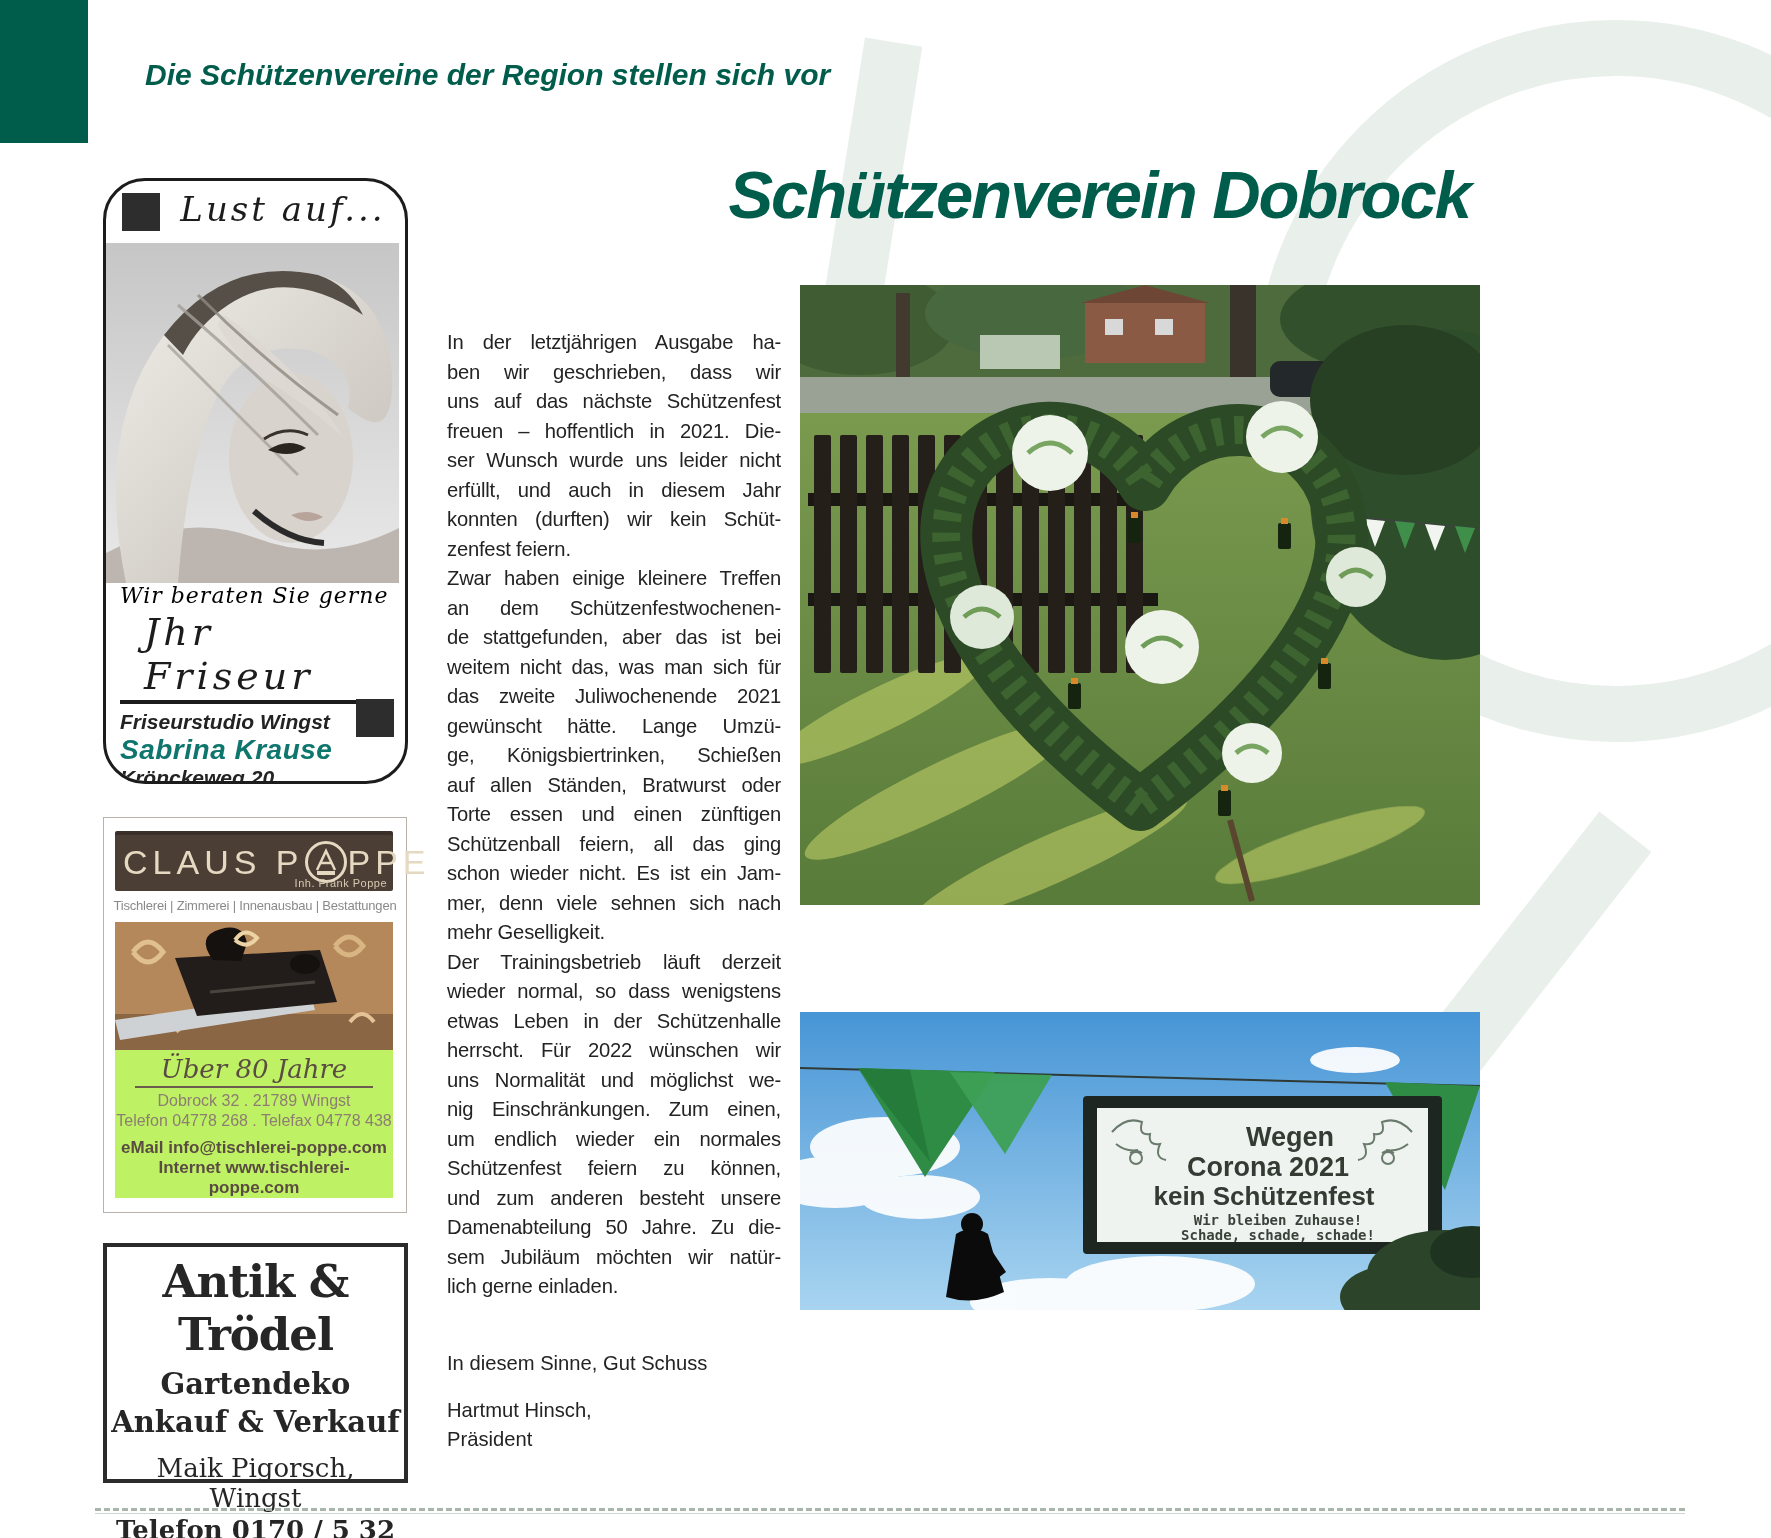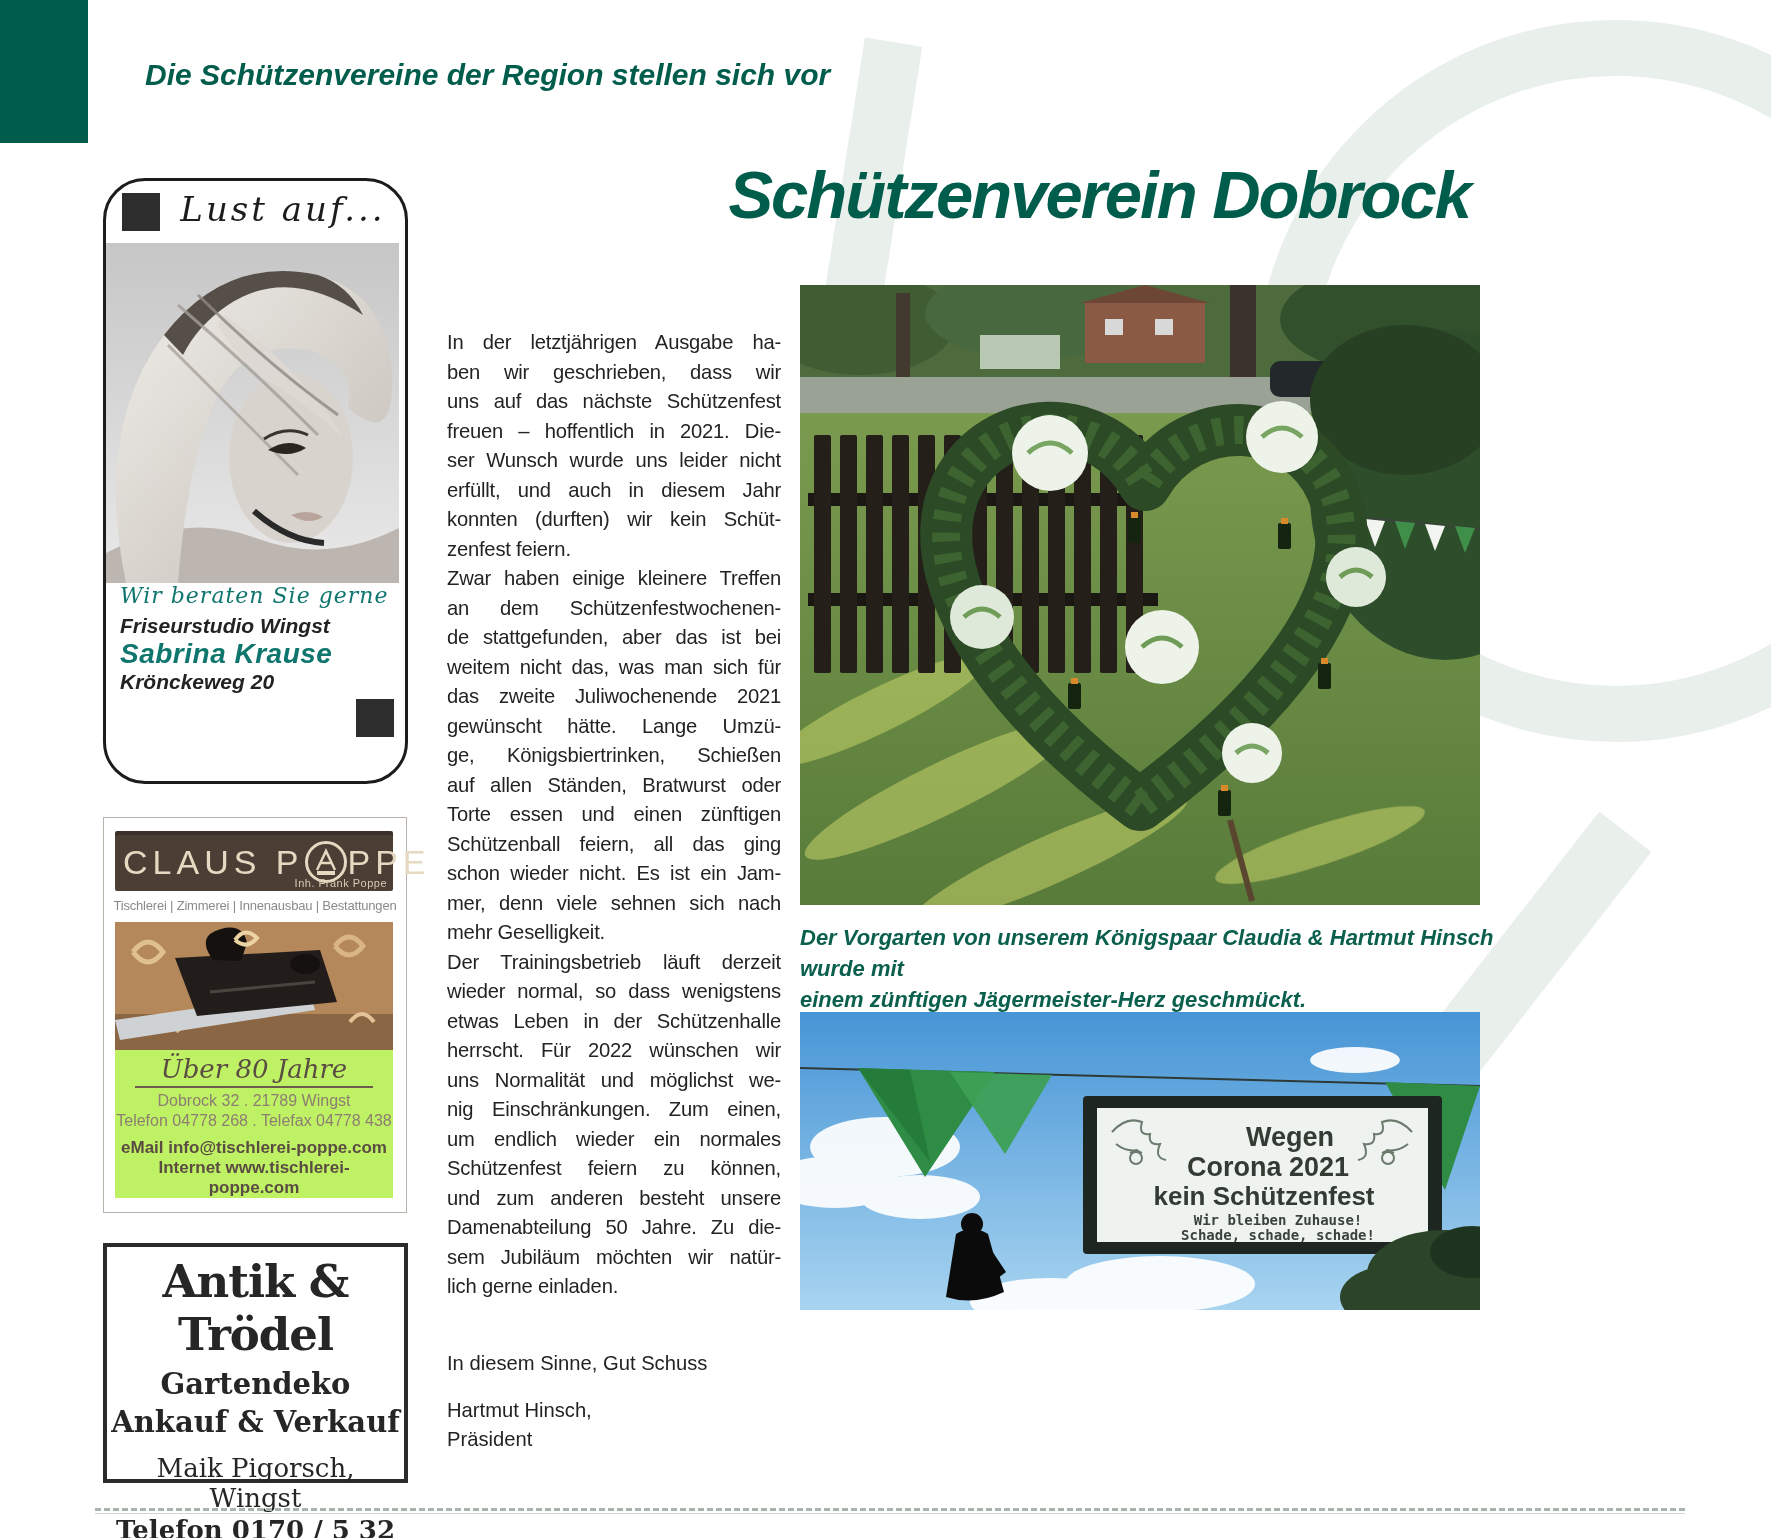--- a/index.html
+++ b/index.html
@@ -20,21 +20,21 @@
   .ad{position:absolute;background:#ffffff;z-index:2;}
   
   .ad-friseur{left:103px;top:178px;width:299px;height:600px;border:3px solid #1c1c1c;border-radius:42px;overflow:hidden;}
   .friseur-topbar{position:relative;height:62px;}
   .sq{position:absolute;width:38px;height:38px;background:#2d2d2d;}
   .friseur-topbar .sq{left:16px;top:12px;}
   .lust{position:absolute;left:62px;top:8px;width:230px;text-align:center;font-family:"DejaVu Serif",serif;
         font-style:italic;font-size:34px;letter-spacing:3px;color:#1c1c1c;}
   .friseur-photo{position:absolute;left:0;top:62px;width:293px;height:340px;}
   .friseur-info{position:absolute;left:14px;top:402px;width:270px;}
-  .f-advice{font-family:"DejaVu Serif",serif;font-style:italic;font-size:22px;letter-spacing:1px;color:#0f766e;}
+  .f-advice{font-family:"DejaVu Serif",serif;font-style:italic;font-size:22px;letter-spacing:1px;color:#000000;}
   .f-brand{font-family:"DejaVu Serif",serif;font-style:italic;font-size:38px;letter-spacing:4px;color:#1c1c1c;
            border-bottom:4px solid #1c1c1c;display:inline-block;padding:0 8px 2px 24px;margin-top:2px;}
   .f-studio{font-size:21px;font-weight:bold;font-style:italic;margin-top:6px;color:#232323;}
   .f-owner{font-size:28px;font-weight:bold;font-style:italic;letter-spacing:.5px;color:#0f766e;}
   .f-line{font-size:21px;font-weight:bold;font-style:italic;color:#232323;line-height:24px;}
   .friseur-sq2{left:250px;top:518px;}
   
   .ad-poppe{left:103px;top:817px;width:302px;height:394px;border:1px solid #b9b2aa;}
   .poppe-banner{position:absolute;left:11px;top:17px;width:278px;height:56px;background:#4a3e35;
                 border-radius:2px;box-shadow:0 -4px 0 #3a3029;}
@@ -119,20 +119,21 @@
       <path d="M118 72 Q192 122 238 195 Q202 162 152 132 Q122 102 112 82 Z" fill="#ddd8d2" opacity="0.92"></path>
       <path d="M72 62 Q142 122 212 192" stroke="#a39d96" stroke-width="3" fill="none" opacity="0.8"></path>
       <path d="M92 52 Q162 122 232 172" stroke="#8f8881" stroke-width="3" fill="none" opacity="0.8"></path>
       <path d="M62 102 Q132 172 192 232" stroke="#a8a29b" stroke-width="3" fill="none" opacity="0.8"></path>
       <path d="M162 207 q20 -13 38 -2 q-17 11 -38 2 z" fill="#2b2520"></path>
       <path d="M158 196 q22 -14 44 -4" stroke="#3a332c" stroke-width="3" fill="none"></path>
       <path d="M185 272 q17 -7 32 2 q-15 9 -32 -2 z" fill="#b9a49c"></path>
     </svg>
     <div class="friseur-info">
       <div class="f-advice">Wir beraten Sie gerne</div>
+      <div class="f-brand">Jhr Friseur</div>
       <div class="f-studio">Friseurstudio Wingst</div>
       <div class="f-owner">Sabrina Krause</div>
       <div class="f-line">Krönckeweg 20</div>
       
       
     </div>
     <div class="sq friseur-sq2"></div>
   </div>
 
   <div class="ad ad-poppe">
@@ -302,24 +303,20 @@
         <rect x="481" y="233" width="7" height="6" fill="#d88a2a"></rect>
       <rect x="268" y="398" width="13" height="26" rx="2" fill="#14240f"></rect>
         <rect x="271" y="393" width="7" height="6" fill="#d88a2a"></rect>
       <rect x="518" y="378" width="13" height="26" rx="2" fill="#14240f"></rect>
         <rect x="521" y="373" width="7" height="6" fill="#d88a2a"></rect>
       <rect x="418" y="505" width="13" height="26" rx="2" fill="#14240f"></rect>
         <rect x="421" y="500" width="7" height="6" fill="#d88a2a"></rect>
     </g>
   </svg>
 
-  <div class="photo-caption">
-    <div>Der Vorgarten von unserem Königspaar Claudia &amp; Hartmut Hinsch wurde mit</div>
-    <div>einem zünftigen Jägermeister-Herz geschmückt.</div>
-  </div>
 
   <svg class="photo2" viewBox="0 0 680 298" preserveAspectRatio="none">
     <defs>
       <linearGradient id="sky" x1="0" y1="0" x2="0" y2="1">
         <stop offset="0" stop-color="#4795d6"></stop>
           <stop offset="1" stop-color="#a8d4f0"></stop>
       </linearGradient>
     </defs>
     <rect x="0" y="0" width="680" height="298" fill="url(#sky)"></rect>
     <g fill="#ffffff" opacity="0.92">

